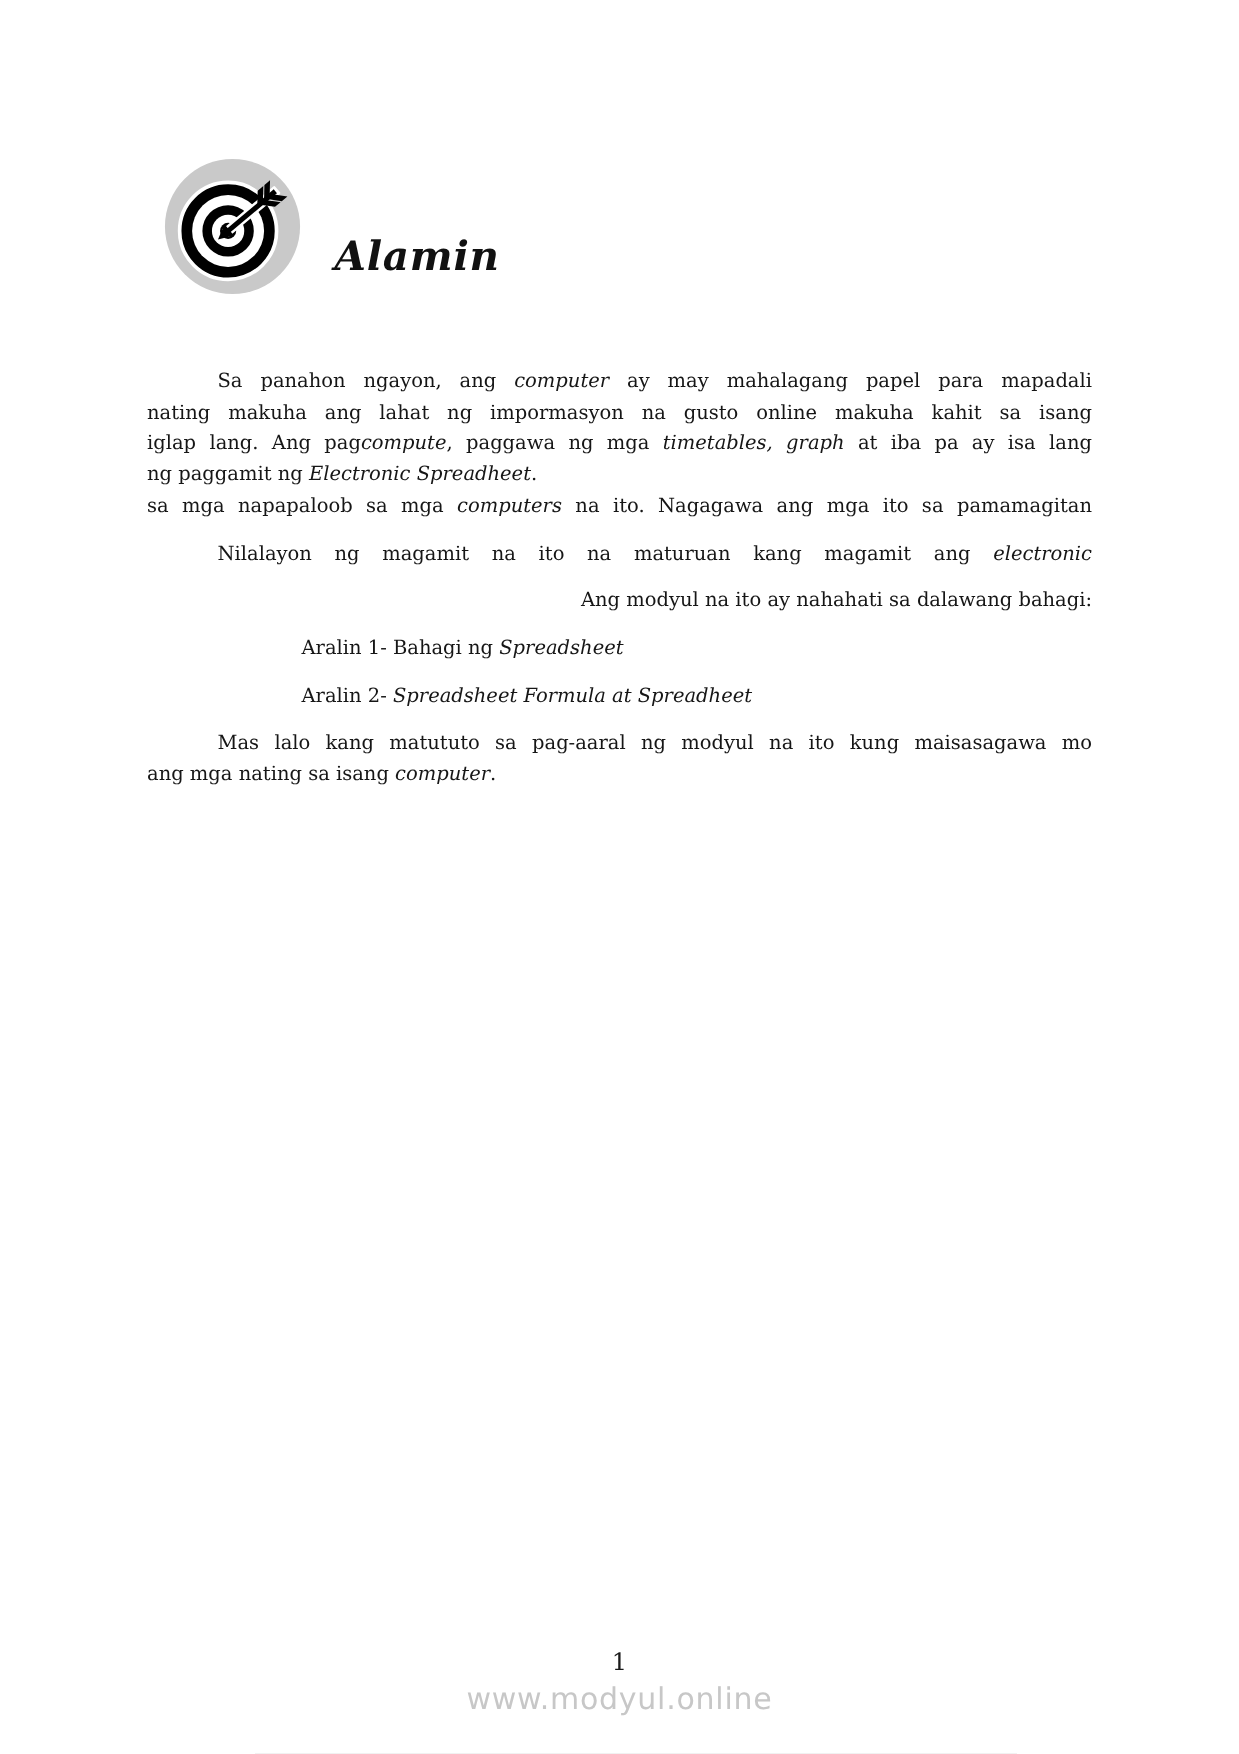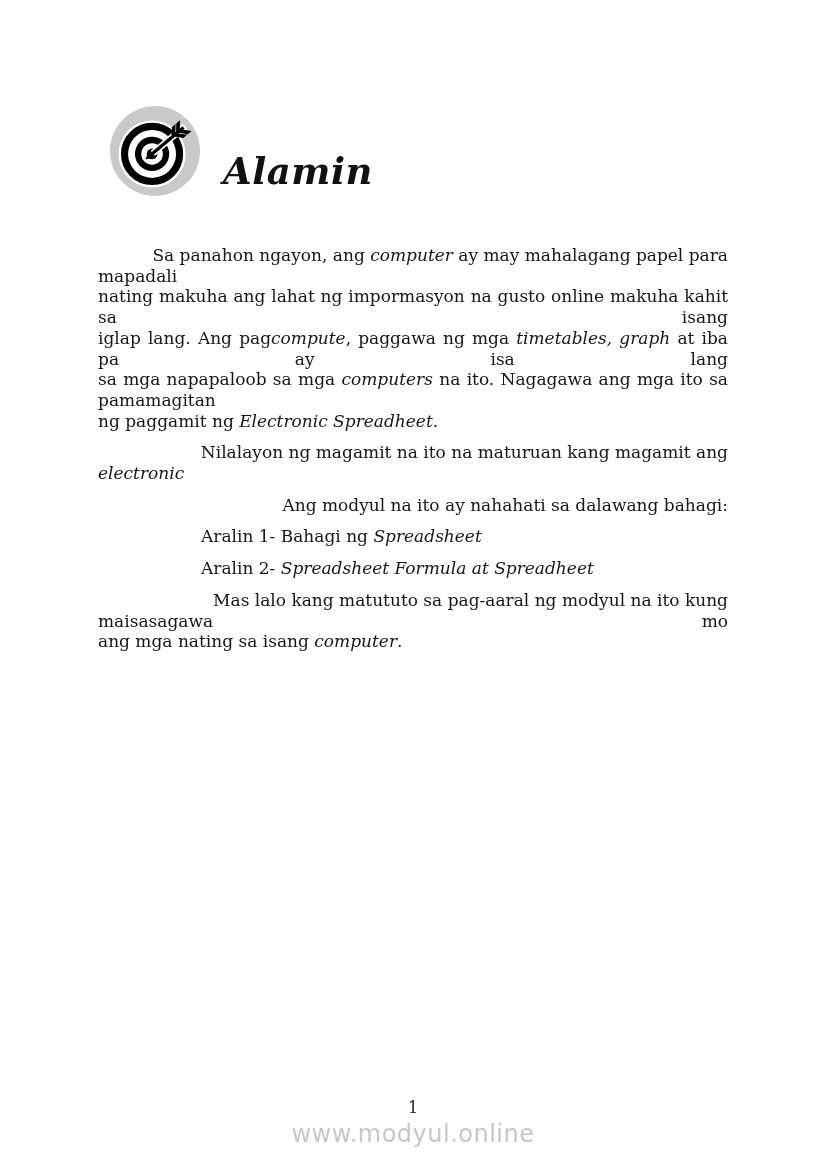--- a/index.html
+++ b/index.html
@@ -20,31 +20,31 @@
     top: 104px;
     display: flex;
     align-items: center;
     gap: 21px;
   }
   .header .icon-wrap { width: 94px; height: 94px; flex: 0 0 auto; }
   .page-title {
     font-family: "DejaVu Serif", "Liberation Serif", serif;
     font-style: italic;
     font-weight: bold;
-    font-size: 37px;
+    font-size: 27px;
     letter-spacing: 0.5px;
     color: #111111;
     margin-top: 40px;
   }
   .body-text {
     position: absolute;
     left: 98px;
     top: 245px;
     width: 630px;
-    font-size: 17px;
+    font-size: 13px;
     line-height: 20.7px;
   }
   .para:not(:last-child) { margin-bottom: 11px; }
   .line { text-align: left; }
   .line.just { text-align: justify; text-align-last: justify; }
   .line.indent { text-indent: 47px; text-align: right; }
   .line.hang { padding-left: 103px; }
   .line i { font-style: italic; }
   .page-number {
     position: absolute;
@@ -53,21 +53,21 @@
     text-align: center;
     font-size: 16px;
     color: #1a1a1a;
   }
   .watermark {
     position: absolute;
     left: 0; right: 0;
     top: 1120px;
     text-align: center;
     font-family: "DejaVu Sans", "Liberation Sans", sans-serif;
-    font-size: 24px;
+    font-size: 20px;
     letter-spacing: 0.5px;
     color: #c7c7c7;
   }
 </style>
 </head>
 <body>
 
 <div class="page">
 
   <div class="header">
@@ -91,22 +91,22 @@
       </svg>
     </div>
     <div class="page-title">Alamin</div>
   </div>
 
   <div class="body-text">
       <div class="para">
         <div class="line just indent"><span>Sa panahon ngayon, ang </span><i>computer</i><span> ay may mahalagang papel para mapadali</span></div>
         <div class="line just"><span>nating makuha ang lahat ng impormasyon na gusto online makuha kahit sa isang</span></div>
         <div class="line just"><span>iglap lang. Ang pag</span><i>compute</i><span>, paggawa ng mga </span><i>timetables, graph</i><span> at iba pa ay isa lang</span></div>
+        <div class="line"><span>ng paggamit ng </span><i>Electronic Spreadheet</i><span>.</span></div>
         <div class="line just"><span>sa mga napapaloob sa mga </span><i>computers</i><span> na ito. Nagagawa ang mga ito sa pamamagitan</span></div>
-        <div class="line"><span>ng paggamit ng </span><i>Electronic Spreadheet</i><span>.</span></div>
       </div>
       <div class="para">
         <div class="line just indent"><span>Nilalayon ng magamit na ito na maturuan kang magamit ang </span><i>electronic</i></div>
       </div>
       <div class="para">
         <div class="line indent"><span>Ang modyul na ito ay nahahati sa dalawang bahagi:</span></div>
       </div>
       <div class="para">
         <div class="line hang"><span>Aralin 1- Bahagi ng </span><i>Spreadsheet</i></div>
       </div>

